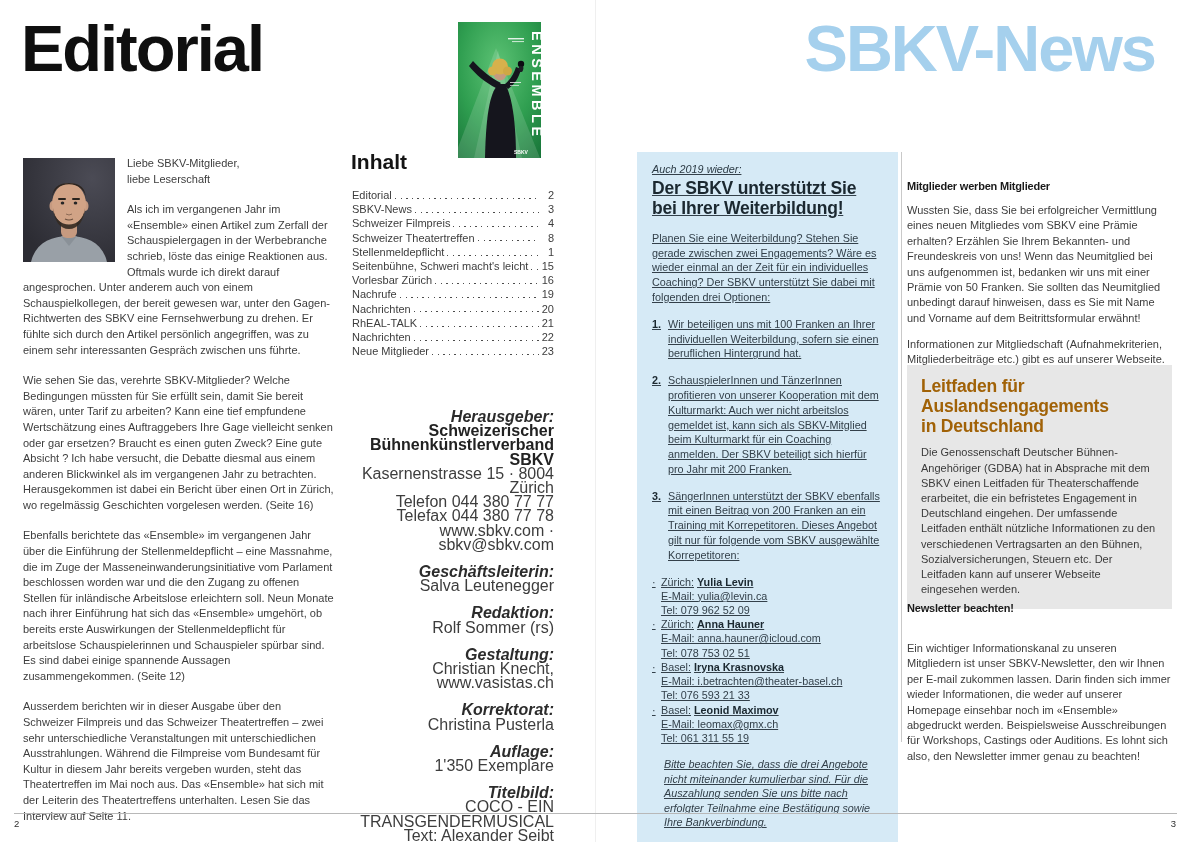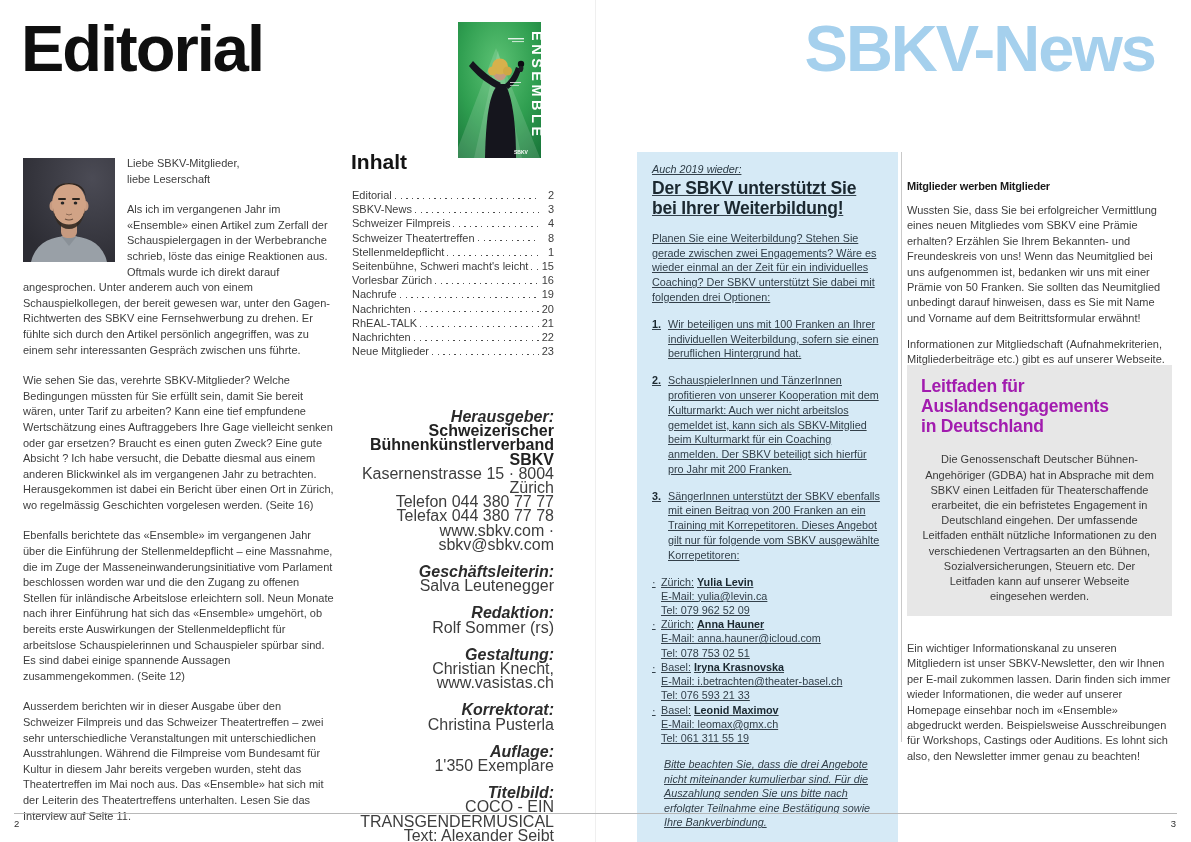--- a/index.html
+++ b/index.html
@@ -63,29 +63,29 @@
   .c-line{display:flex;line-height:14.2px;}
   .c-bullet{width:9px;flex:none;}
   .c-name{font-weight:700;color:#1b2830;margin-left:3px;}
   .c-sub{padding-left:9px;line-height:14.2px;}
   .note{font-style:italic;margin:12px 12px 0;line-height:14.6px;}
 
   .col-rule{position:absolute;left:306px;top:152px;width:1px;height:590px;background:#c9c9c9;}
 
   .sec-heading{margin:0;font-size:17.5px;line-height:1.15;font-weight:700;color:#1a1a1a;letter-spacing:-0.2px;}
   .rc{position:absolute;left:312px;width:265px;font-size:11px;line-height:15.4px;}
-  .rc p{margin:0;text-align:center;}
+  .rc p{margin:0;}
   .rc-h-mwm{top:179px;}
   .rc-p1{top:192px;}
   .rc-p2{top:326px;}
   .gray-box{
     top:365px;box-sizing:border-box;background:#e7e7e7;
     padding:11px 14px 12px;line-height:15.2px;color:#3a3a3a;
   }
-  .gray-box .sec-heading{margin-bottom:16px;color:#a21caf;}
+  .gray-box .sec-heading{margin-bottom:9px;color:#a16207;}
   .rc-h-news{top:601px;}
   .rc-p3{top:630px;}
 </style>
 </head>
 <body>
 
 <div class="spread">
   <div class="gutter"></div>
 
   <section class="page-left">
@@ -331,19 +331,20 @@
 
     <h3 class="sec-heading rc rc-h-mwm">Mitglieder werben Mitglieder</h3>
     <p class="rc rc-p1">Wussten Sie, dass Sie bei erfolgreicher Vermittlung eines neuen Mitgliedes vom SBKV eine Prämie erhalten? Erzählen Sie Ihrem Bekannten- und Freundeskreis von uns! Wenn das Neumitglied bei uns aufgenommen ist, bedanken wir uns mit einer Prämie von 50 Franken. Sie sollten das Neumitglied unbedingt darauf hinweisen, dass es Sie mit Name und Vorname auf dem Beitrittsformular erwähnt!</p>
     <p class="rc rc-p2">Informationen zur Mitgliedschaft (Aufnahmekriterien, Mitgliederbeiträge etc.) gibt es auf unserer Webseite.</p>
 
     <div class="rc gray-box">
       <h3 class="sec-heading"><span>Leitfaden für</span><br><span>Auslandsengagements</span><br><span>in Deutschland</span></h3>
       <p>Die Genossenschaft Deutscher Bühnen-Angehöriger (GDBA) hat in Absprache mit dem SBKV einen Leitfaden für Theaterschaffende erarbeitet, die ein befristetes Engagement in Deutschland eingehen. Der umfassende Leitfaden enthält nützliche Informationen zu den verschiedenen Vertragsarten an den Bühnen, Sozialversicherungen, Steuern etc. Der Leitfaden kann auf unserer Webseite eingesehen werden.</p>
     </div>
 
+    <h3 class="sec-heading rc rc-h-news">Newsletter beachten!</h3>
     <p class="rc rc-p3">Ein wichtiger Informationskanal zu unseren Mitgliedern ist unser SBKV-Newsletter, den wir Ihnen per E-mail zukommen lassen. Darin finden sich immer wieder Informationen, die weder auf unserer Homepage einsehbar noch im «Ensemble» abgedruckt werden. Beispielsweise Ausschreibungen für Workshops, Castings oder Auditions. Es lohnt sich also, den Newsletter immer genau zu beachten!</p>
 
     <div class="pageno pageno-right">3</div>
   </section>
 
   <div class="footer-rule"></div>
 </div>
 
 </body></html>

